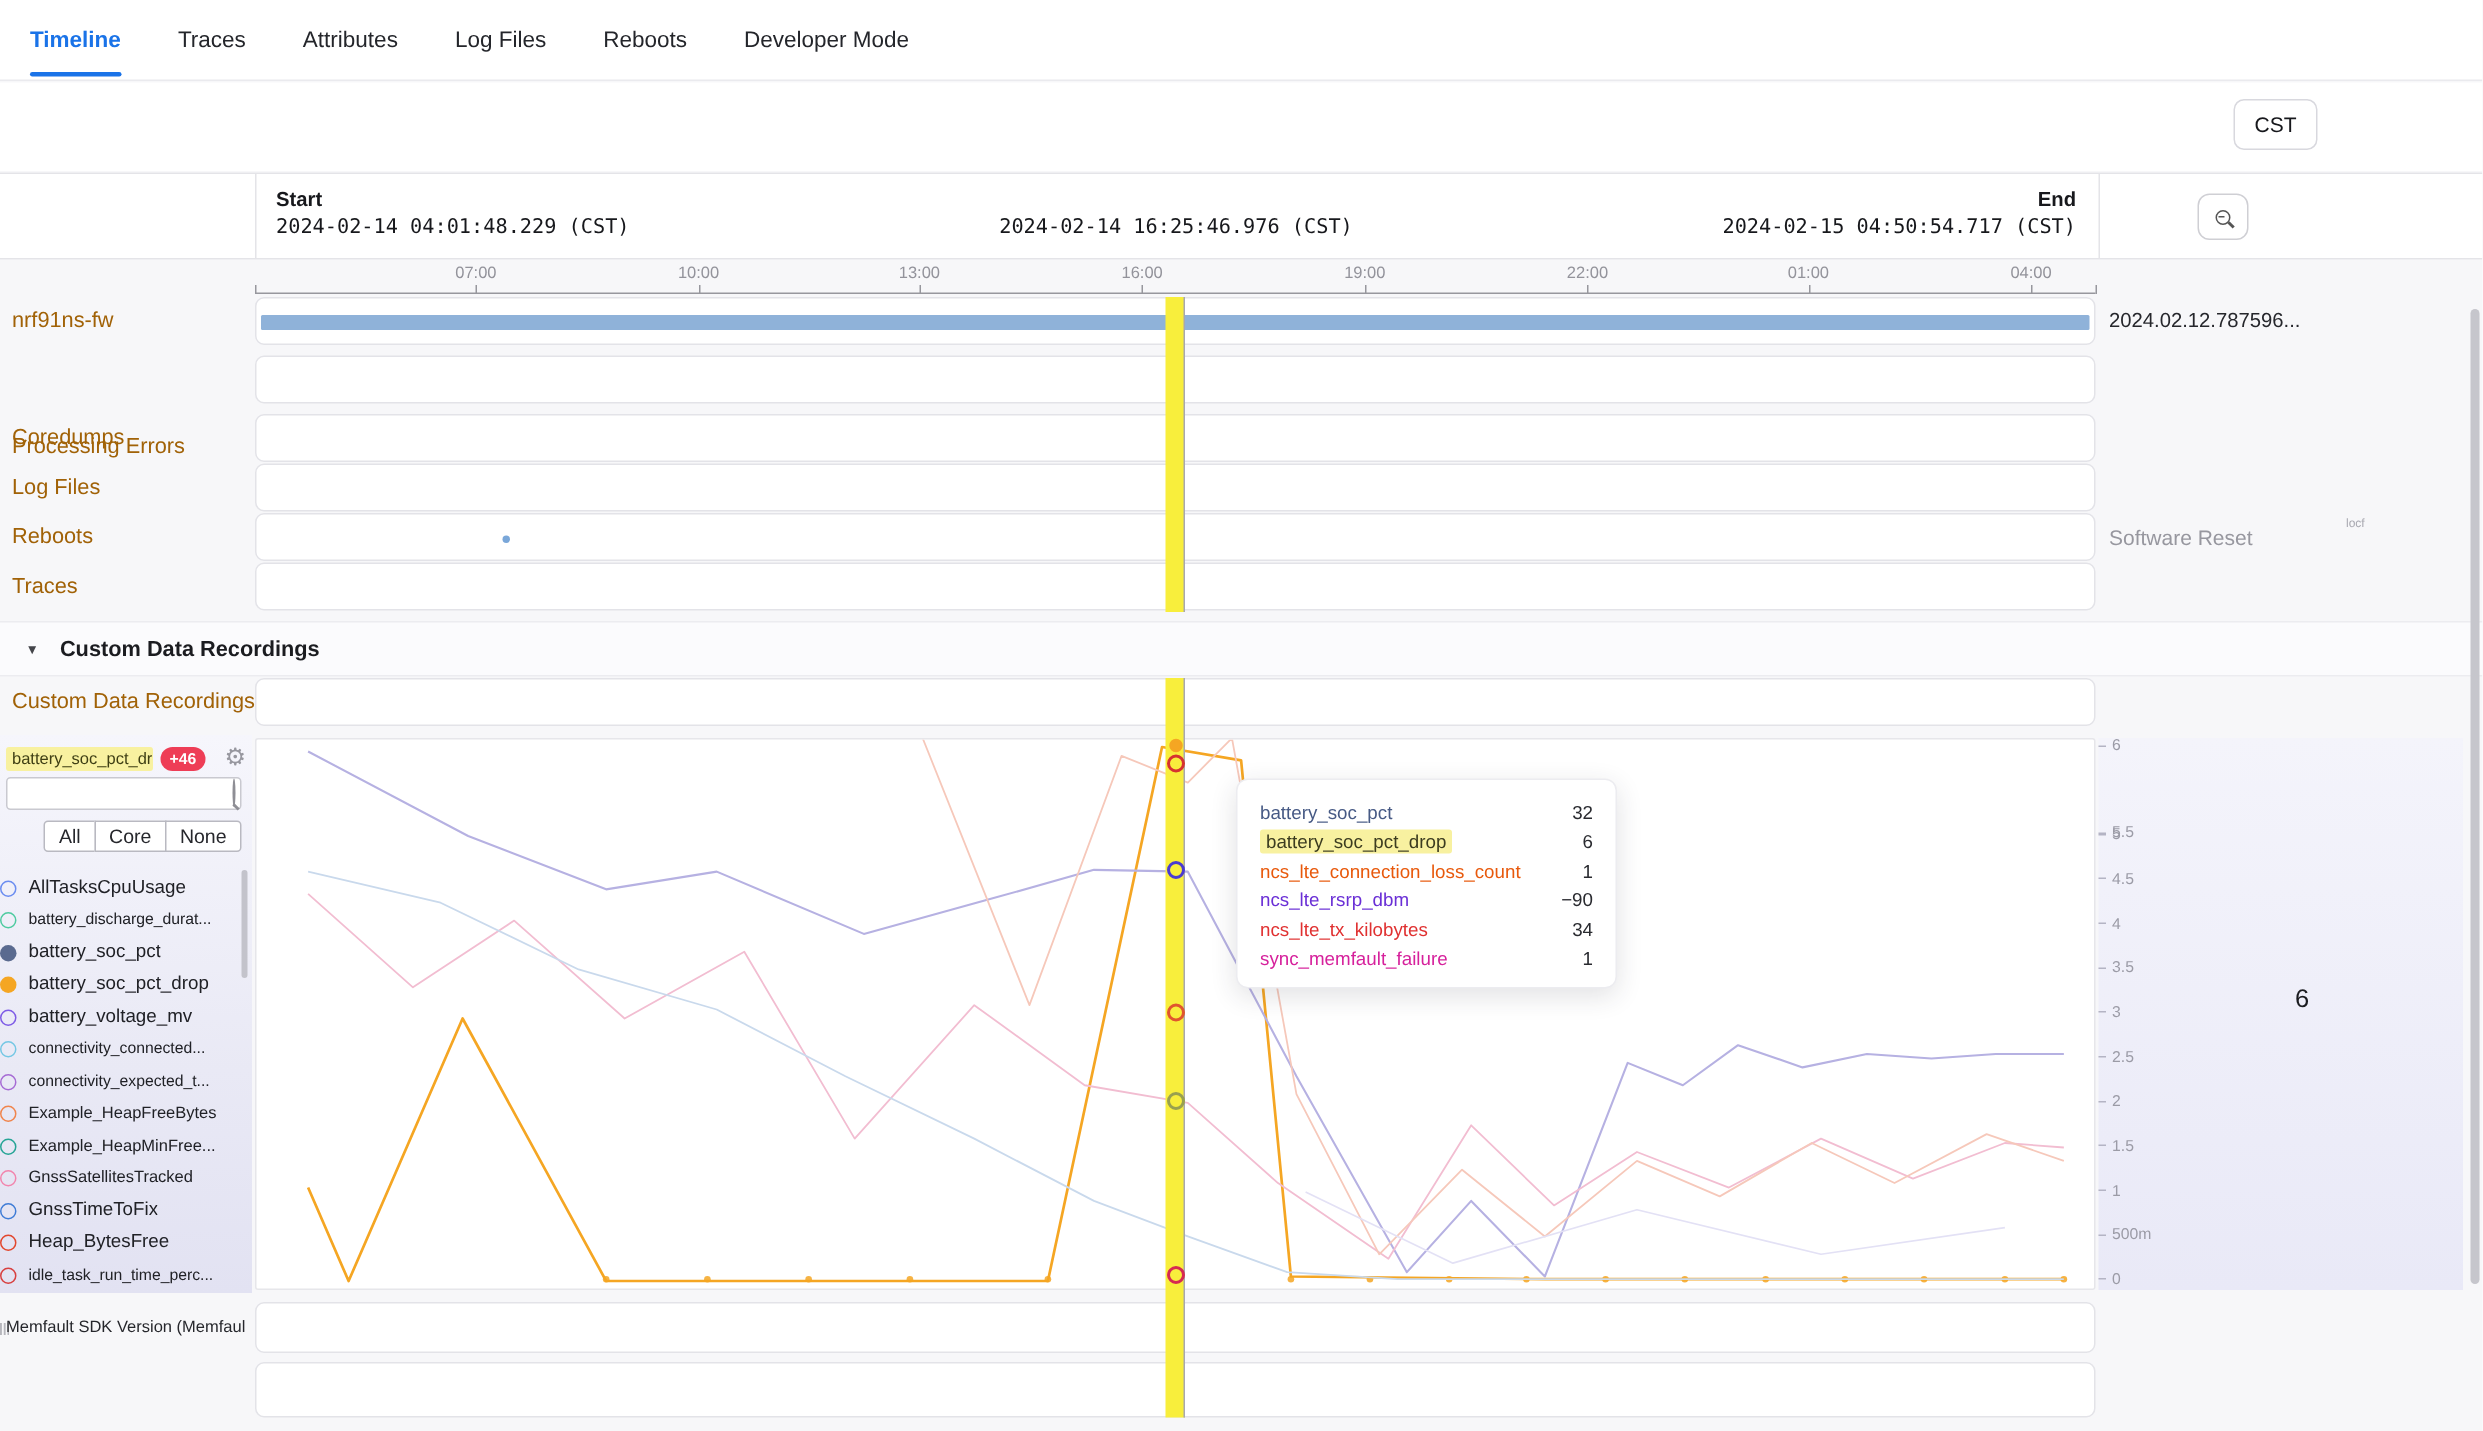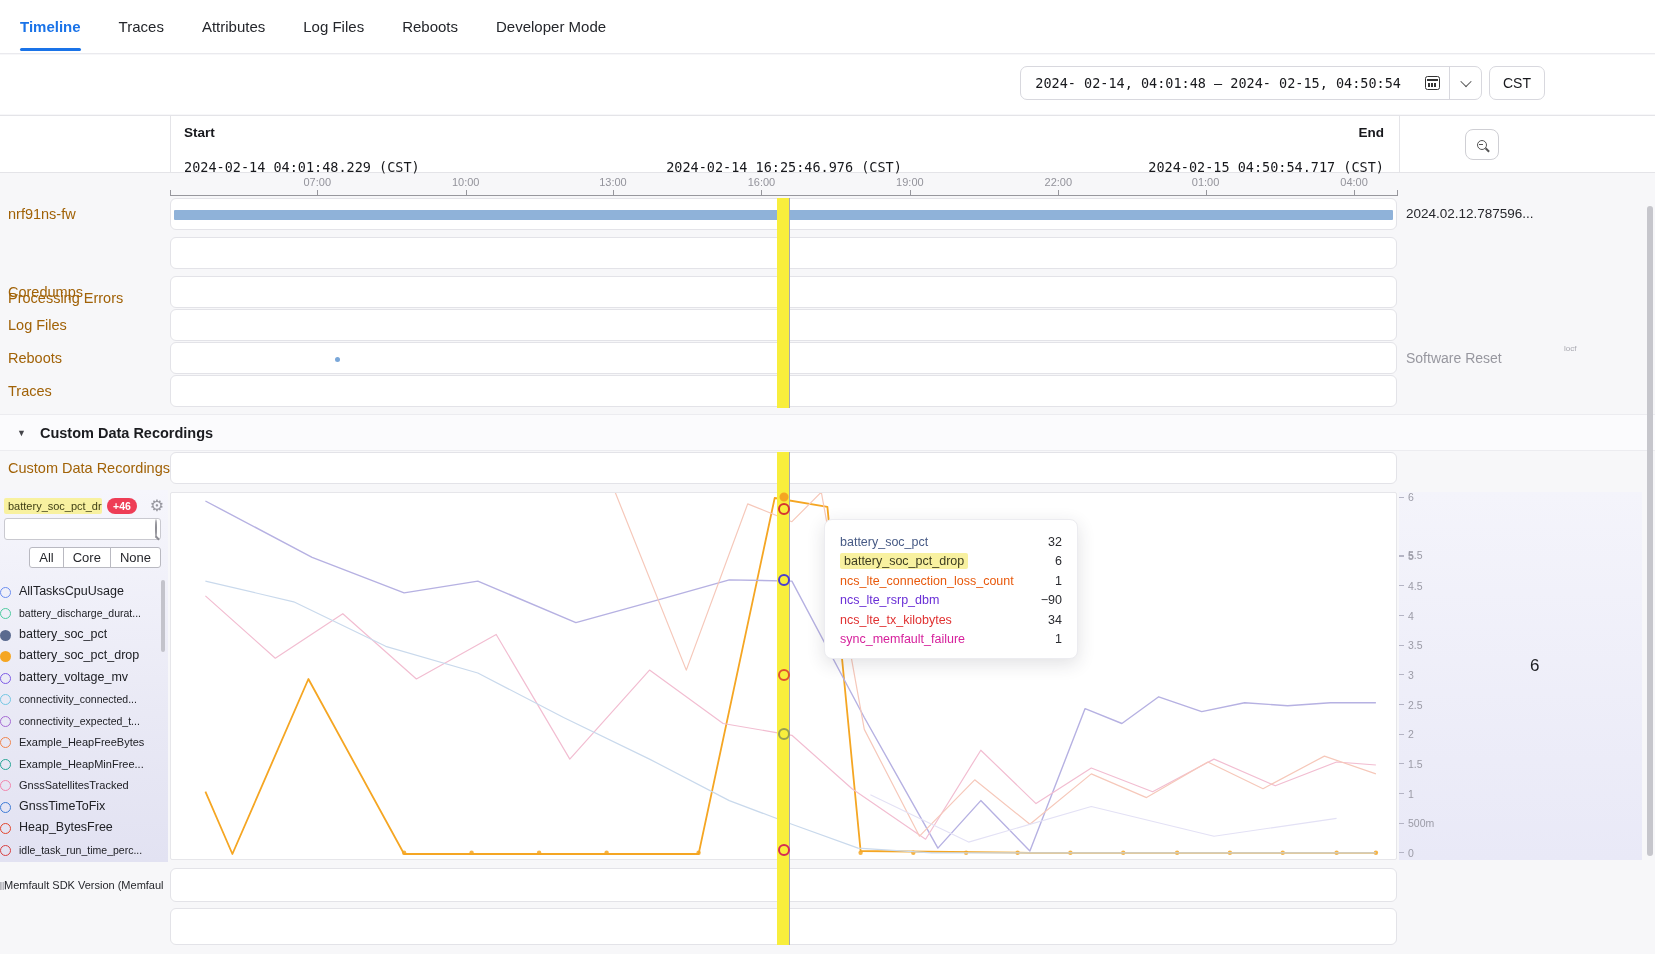--- a/index.html
+++ b/index.html
@@ -26,21 +26,21 @@
   .chev-btn { display:flex; align-items:center; justify-content:center; width:32px; border-left:1px solid #d8d8de; cursor:pointer; }
   .chev { width:8px; height:8px; border-right:1.6px solid #555; border-bottom:1.6px solid #555; transform:rotate(45deg) translate(-1px,-1px); }
   .tz-btn { margin-left:7px; border:1px solid #d8d8de; border-radius:7px; background:#fff; font-size:14px; color:#17181c;
             padding:0 13px; cursor:pointer; font-family:"Liberation Sans",sans-serif; }
 
   
   .tl-header { position:absolute; left:0; top:115px; width:1655px; height:58px; background:#fff;
                border-top:1px solid #e4e4e8; border-bottom:1px solid #e4e4e8; }
   .tlh-content { position:absolute; left:170px; top:0; width:1227px; height:100%; border-left:1px solid #e4e4e8; }
   .tlh-label { font-size:13.5px; font-weight:bold; color:#17181c; margin-top:9px; }
-  .tlh-time { font-family:"DejaVu Sans Mono", monospace; font-size:13.5px; color:#17181c; margin-top:19px; }
+  .tlh-time { font-family:"DejaVu Sans Mono", monospace; font-size:13.5px; color:#17181c; margin-top:3px; }
   .tlh-start { position:absolute; left:13px; top:0; }
   .tlh-cursor { position:absolute; left:50%; transform:translateX(-50%); top:24px; }
   .tlh-end { position:absolute; right:13px; top:0; text-align:right; }
   .tlh-right { position:absolute; left:1399px; top:0; width:256px; height:100%; border-left:1px solid #e4e4e8; }
   .zoomout-btn { position:absolute; left:65px; top:13px; width:34px; height:31px; border:1px solid #cfcfd4; border-radius:8px;
                  background:#fff; display:flex; align-items:center; justify-content:center; cursor:pointer; }
   .mag { position:relative; width:10px; height:10px; border:1.6px solid #555; border-radius:50%; }
   .mag::after { content:''; position:absolute; width:5px; height:1.6px; background:#555; right:-4px; bottom:-2px; transform:rotate(45deg); }
   .mag .minus { position:absolute; left:1.4px; top:3.4px; width:4px; height:1.4px; background:#555; }
   .mag.small { width:9px; height:9px; border-color:#8e8e95; }
@@ -132,29 +132,20 @@
       <div class="tab active">Timeline</div>
       <div class="tab">Traces</div>
       <div class="tab">Attributes</div>
       <div class="tab">Log Files</div>
       <div class="tab">Reboots</div>
       <div class="tab">Developer Mode</div>
     </div>
 
   <div class="toolbar">
     <div class="date-group">
-      <div class="date-wrap">
-        <div class="date-text">2024- 02-14, 04:01:48  –  2024- 02-15, 04:50:54</div>
-        <div class="cal-btn">
-            <span class="cal"></span>
-          </div>
-        <div class="chev-btn">
-            <span class="chev"></span>
-          </div>
-      </div>
       <button class="tz-btn">CST</button>
     </div>
   </div>
 
   <div class="tl-header">
     <div class="tlh-content">
       <div class="tlh-start">
         <div class="tlh-label">Start</div>
         <div class="tlh-time">2024-02-14 04:01:48.229 (CST)</div>
       </div>

